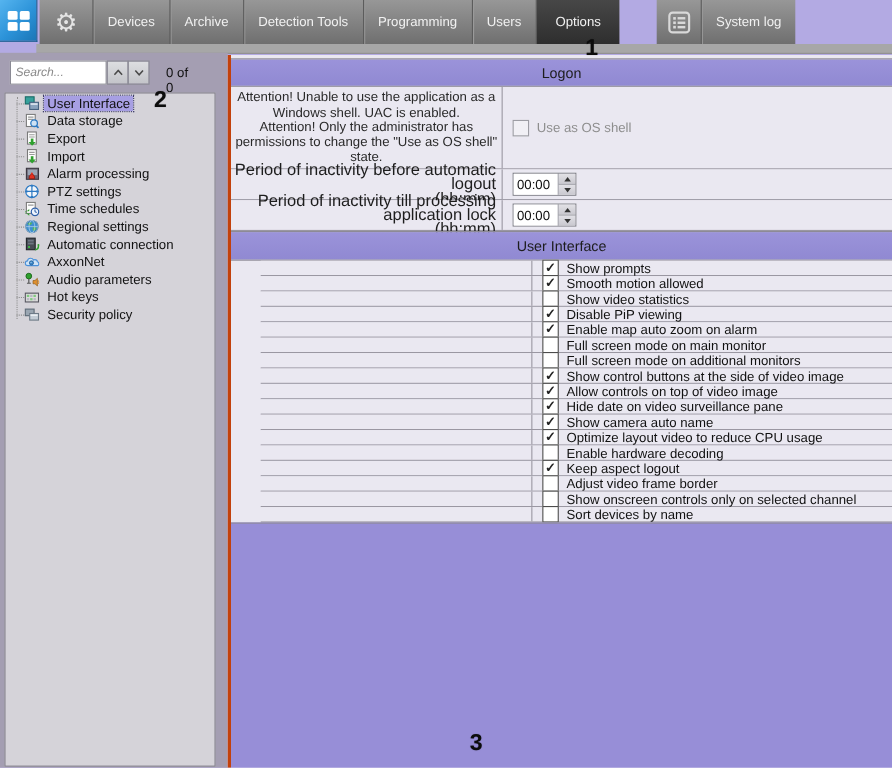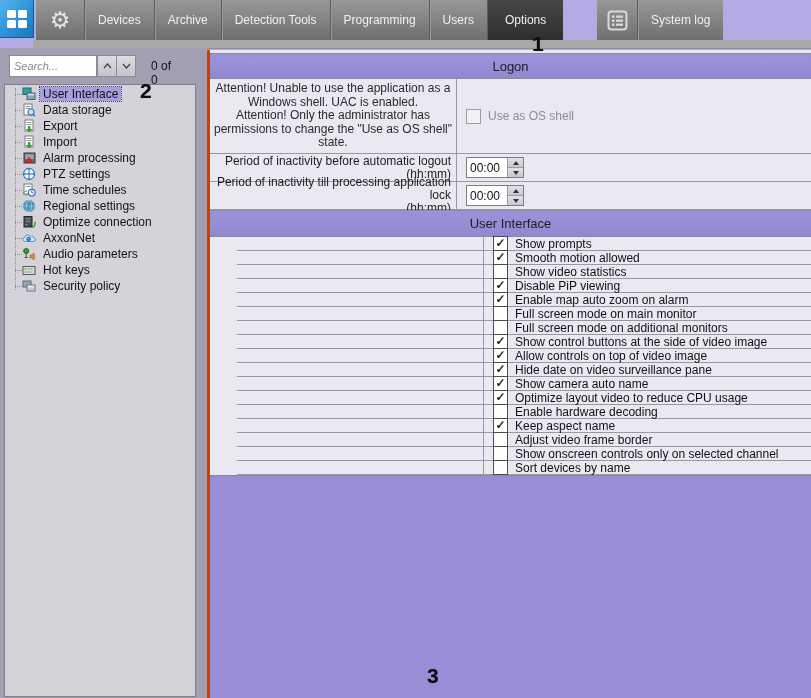--- a/index.html
+++ b/index.html
@@ -104,21 +104,21 @@
   .row .cl{
     width:247px;flex:none;box-sizing:border-box;
     border-right:1px solid #9a97a2;
     display:flex;flex-direction:column;justify-content:center;
   }
   .row .cr{flex:1;display:flex;align-items:center;padding-left:9px;}
   .row.attn{height:75px;}
   .row.spinrow{height:28px;}
   .row.opt{height:14px;margin-left:27px;}
   .attn-text{font-size:12px;line-height:13.5px;color:#2a2a2a;text-align:center;}
-  .rlabel{font-size:12px;line-height:13px;color:#1d1d1d;text-align:right;padding-right:5px;}
+  .rlabel{font-size:15px;line-height:13px;color:#1d1d1d;text-align:right;padding-right:5px;}
   .opt-label{font-size:12px;color:#111;}
   .opt-label.dim{color:#8e8e8e;}
   .cb{
     width:13px;height:13px;box-sizing:content-box;flex:none;
     background:#fff;border:1px solid #4c4c4c;margin-right:7px;
     display:inline-flex;align-items:center;justify-content:center;
   }
   .cb.on::after{content:"\2713";font-size:12px;font-weight:bold;color:#222;margin-top:-1px;}
   .cb.disabled{border-color:#9d9da4;background:#f1f0f5;}
   .spin{
@@ -305,21 +305,21 @@
 
       <div class="tree-item">
         <svg width="14" height="14" viewBox="0 0 14 14">
           <rect x="2" y="1.5" width="8" height="10.5" fill="#474c54" stroke="#22252a" stroke-width="1"></rect>
           <rect x="3.4" y="3" width="5.2" height="1.6" fill="#6d7682"></rect>
           <rect x="3.4" y="5.6" width="5.2" height="1.6" fill="#6d7682"></rect>
           <circle cx="4.4" cy="9.6" r="0.9" fill="#3ddc3d"></circle>
           <path d="M10 12 Q13 12 13 8.5" fill="none" stroke="#2ea02e" stroke-width="1.4"></path>
           <circle cx="13" cy="7.8" r="1" fill="#2ea02e"></circle>
         </svg>
-        <span class="tree-label">Optimize connection</span>
+        <span class="tree-label">Automatic connection</span>
       </div>
 
       <div class="tree-item">
         <svg width="14" height="14" viewBox="0 0 14 14">
           <path d="M3.5 10.5 Q1 10.5 1 8.3 Q1 6.3 3 6.2 Q3.3 3.8 5.8 3.8 Q7.8 3.8 8.4 5.4 Q8.9 5 9.8 5 Q11.8 5 12 7 Q13.3 7.3 13.3 8.9 Q13.3 10.5 11.4 10.5 Z" fill="#cfe4f7" stroke="#4a90d9" stroke-width="1"></path>
           <circle cx="6.6" cy="8" r="1.9" fill="#3a86c8" stroke="#1f5d94" stroke-width="0.7"></circle>
           <circle cx="6.2" cy="7.5" r="0.5" fill="#d9ecfb"></circle>
         </svg>
         <span class="tree-label">AxxonNet</span>
       </div>
@@ -515,21 +515,21 @@
     <div class="cl"></div>
     <div class="cr">
       <span class="cb"></span>
       <span class="opt-label">Enable hardware decoding</span>
     </div>
   </div>
   <div class="row opt">
     <div class="cl"></div>
     <div class="cr">
       <span class="cb on"></span>
-      <span class="opt-label">Keep aspect name</span>
+      <span class="opt-label">Keep aspect logout</span>
     </div>
   </div>
   <div class="row opt">
     <div class="cl"></div>
     <div class="cr">
       <span class="cb"></span>
       <span class="opt-label">Adjust video frame border</span>
     </div>
   </div>
   <div class="row opt">

